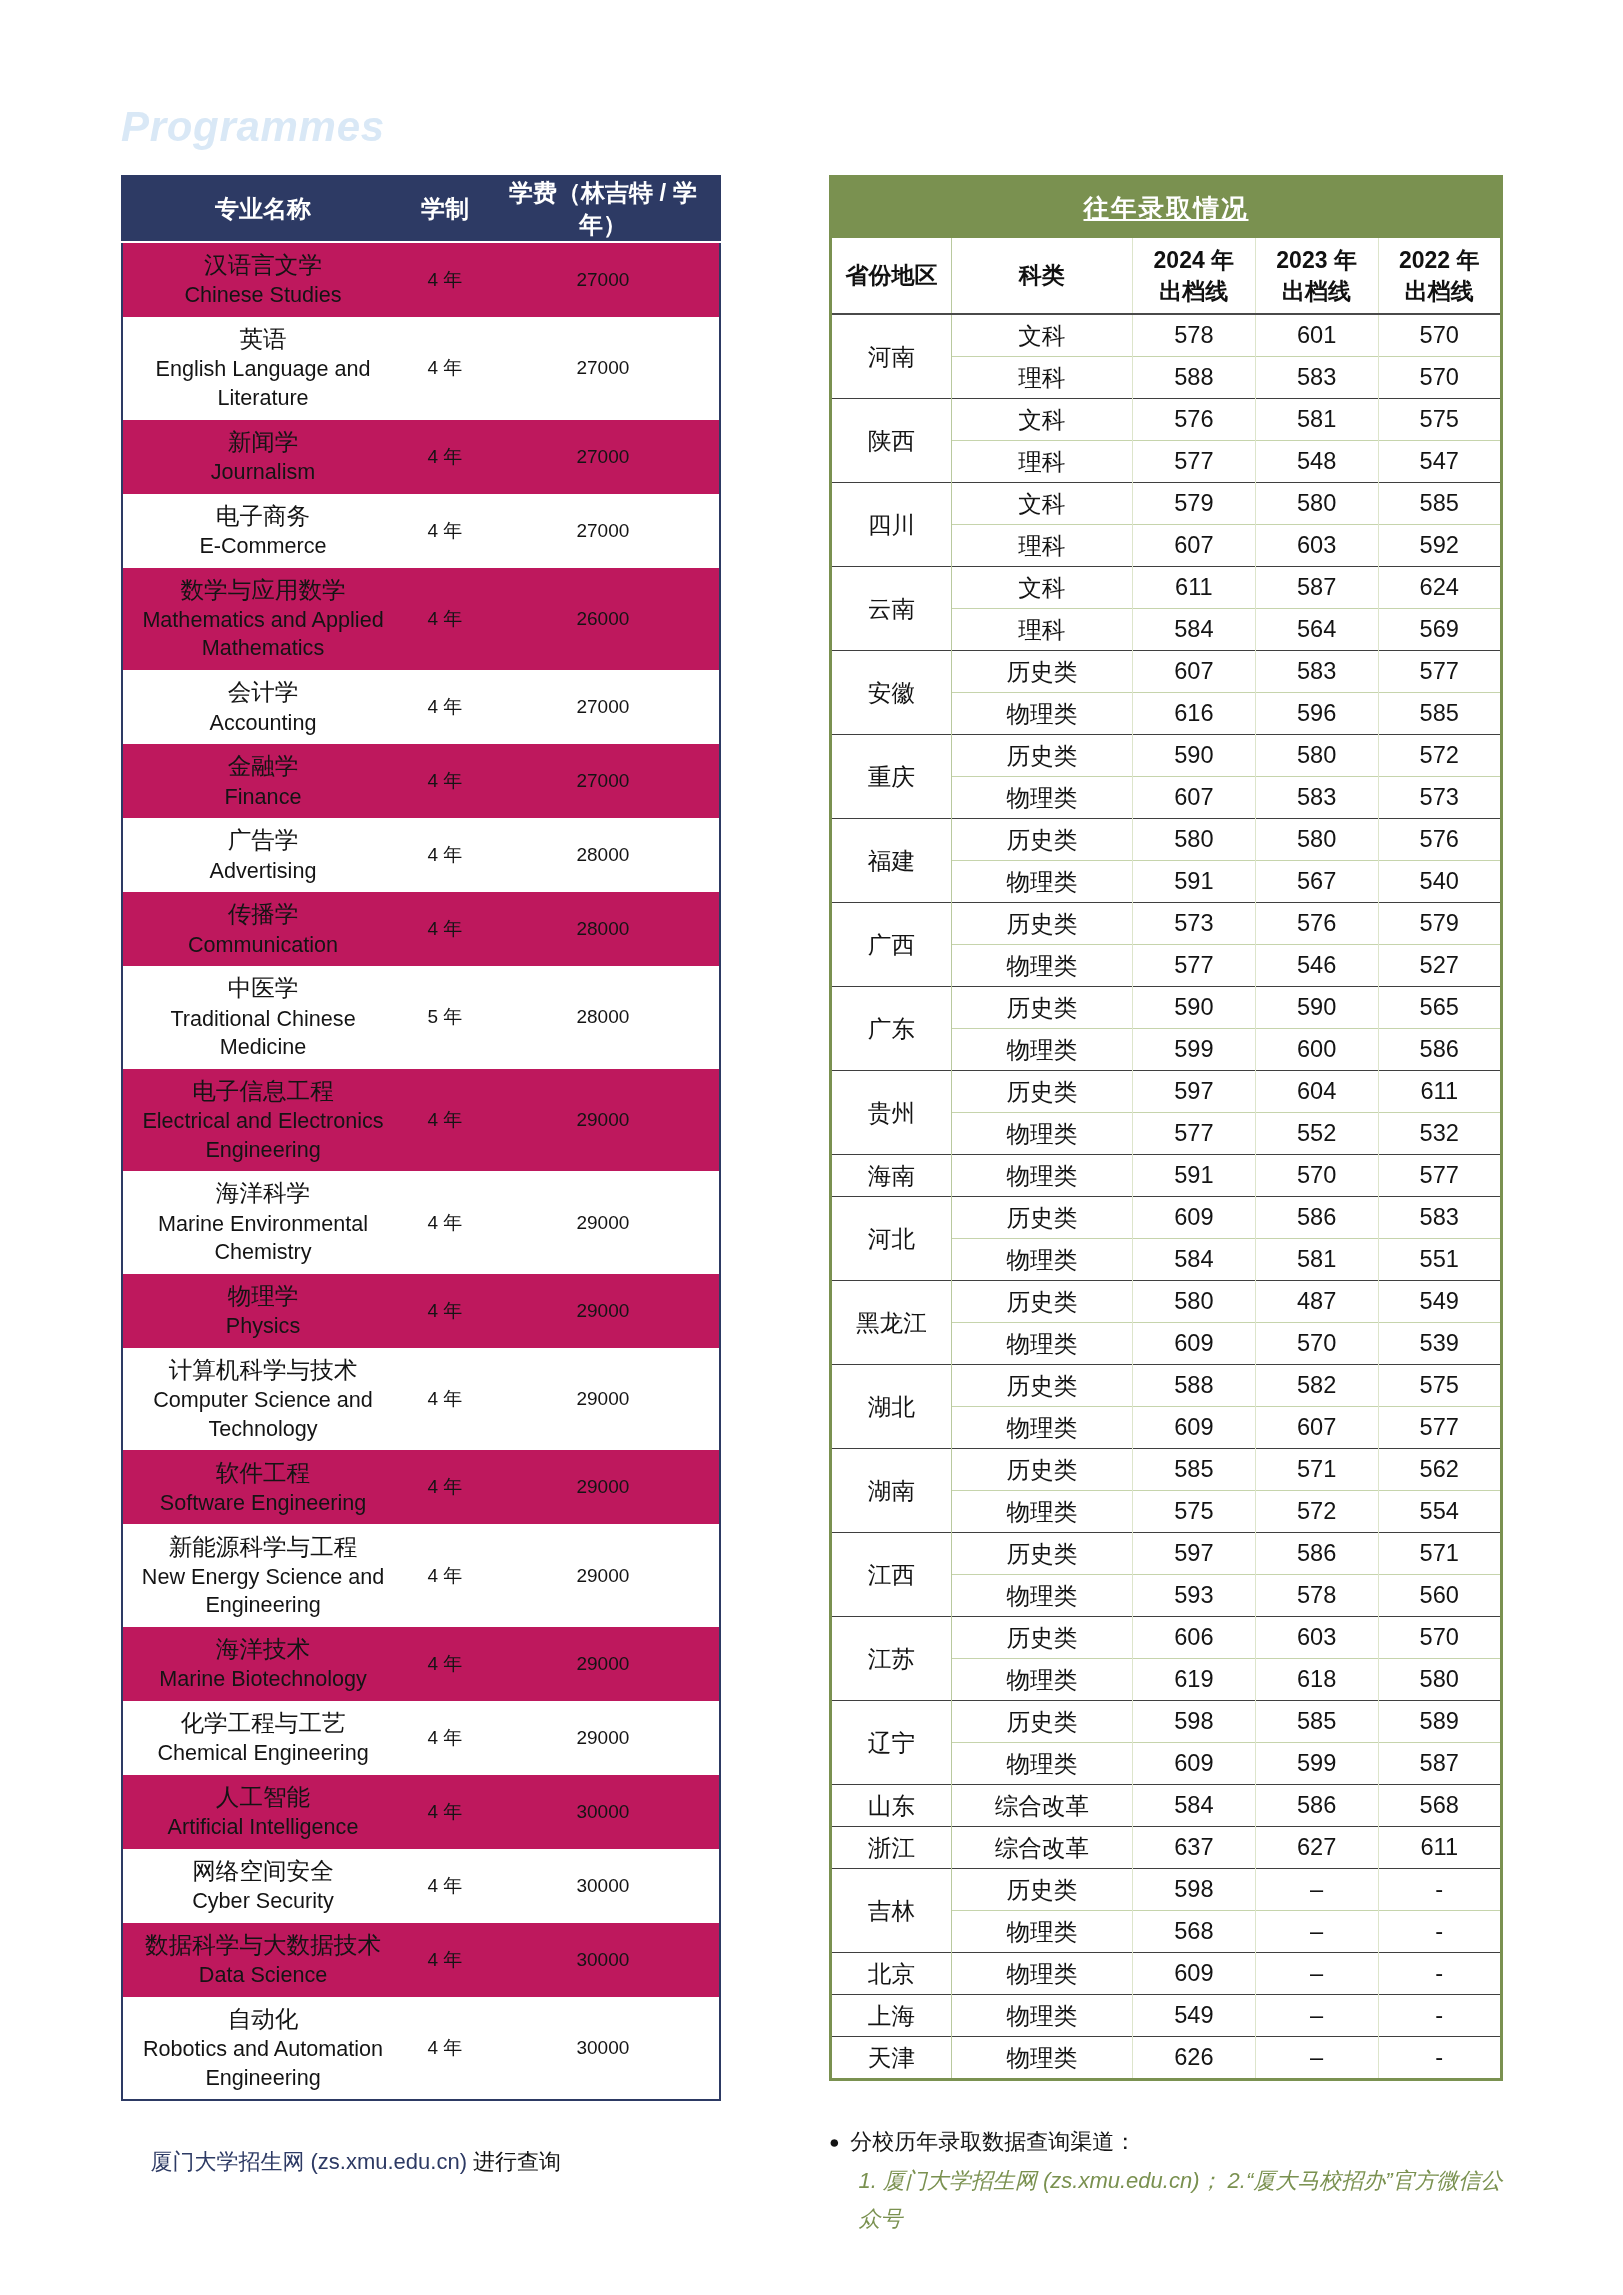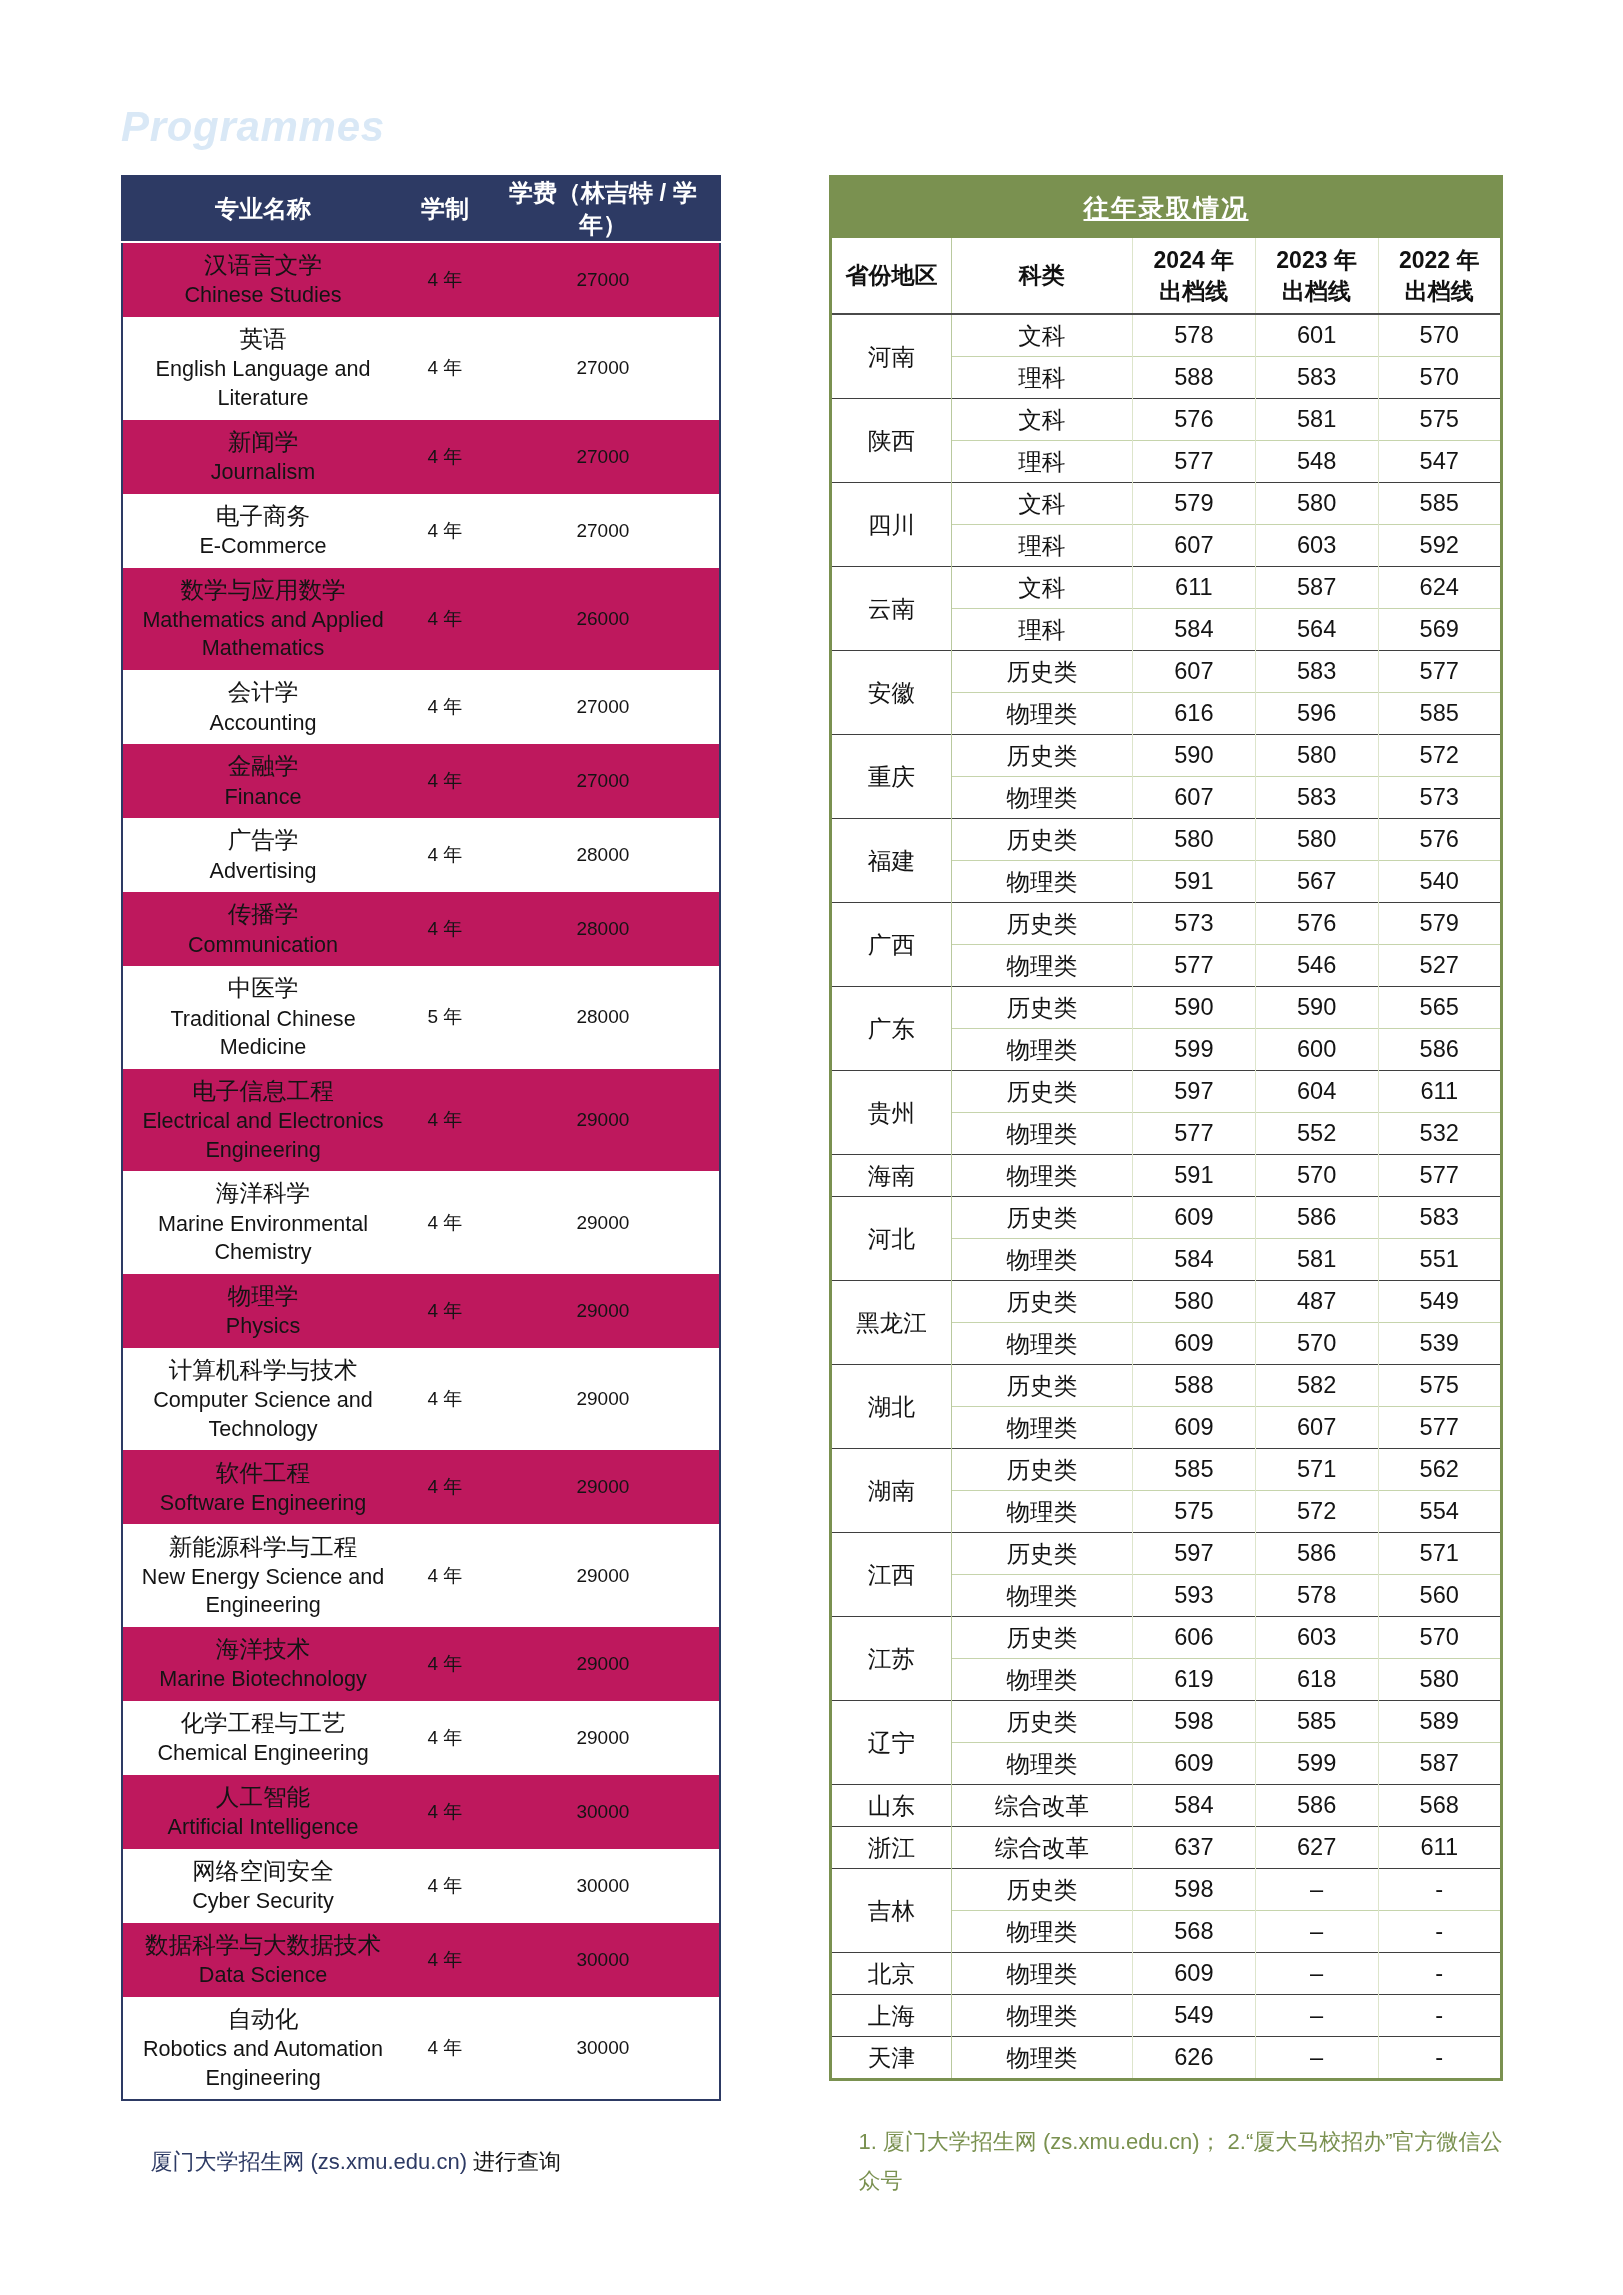--- a/index.html
+++ b/index.html
@@ -46,21 +46,21 @@
   .bl-light{border-left:1.3px solid #dde5cb;}
   .adm-table tr.inner-row td{border-top:1.3px solid #c6d4ac;}
   .adm-table tr.group-start td{border-top:1.3px solid #3f3f3f;}
   .adm-table td.province{font-size:23.6px;}
 
   
   .footnote{margin-top:42px;font-size:22px;color:#141414;line-height:1.75;}
   .bullet{font-size:17.7px;vertical-align:1.3px;margin-right:10.5px;}
   .fn-indent{padding-left:29.4px;}
   .navy-link{color:#2d3a64;}
-  .olive-text{color:#7a9150;}
+  .olive-text{color:#7a9150;font-style:italic;}
 </style>
 </head>
 <body>
 
 <div class="inner">
   <div class="page-subtitle">Programmes</div>
 
   <div class="content">
 
     <div class="left-col">
@@ -559,19 +559,22 @@
               <td rowspan="1" class="province">天津</td>
               <td class="bl-strong">物理类</td>
               <td class="bl-light">626</td>
               <td class="bl-light">–</td>
               <td class="bl-light">-</td>
             </tr>
           </tbody>
       </table>
 
       <div class="footnote">
+        <div>
+          <span class="bullet">●</span><span>分校历年录取数据查询渠道：</span>
+        </div>
         <div class="fn-indent olive-text">1. 厦门大学招生网 (zs.xmu.edu.cn)； 2.“厦大马校招办”官方微信公众号</div>
       </div>
     </div>
 
   </div>
 </div>
 
 
 </body></html>

